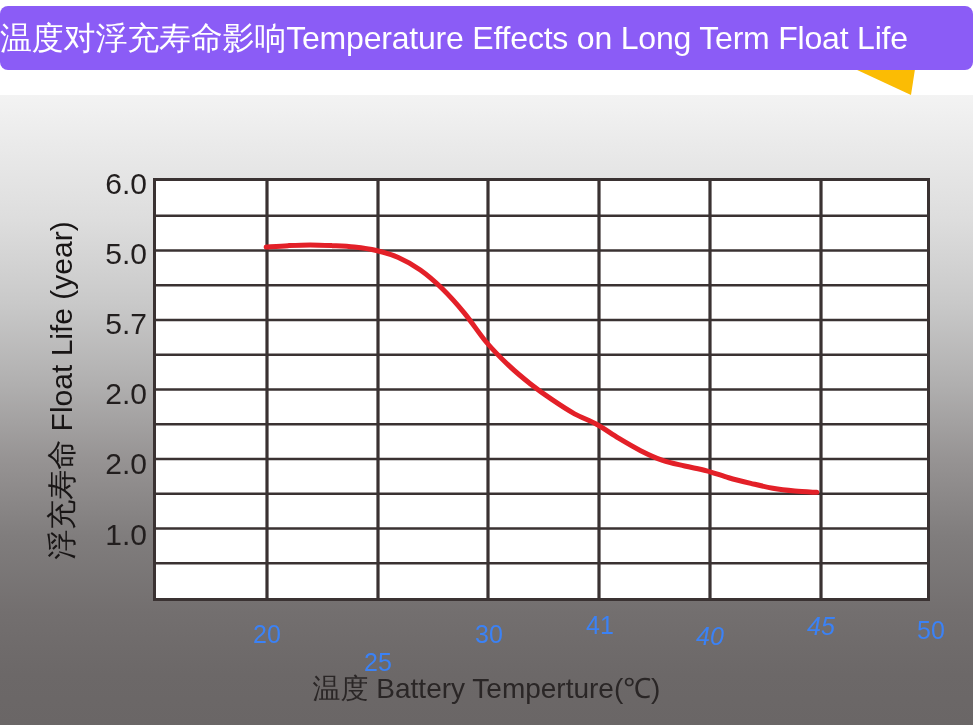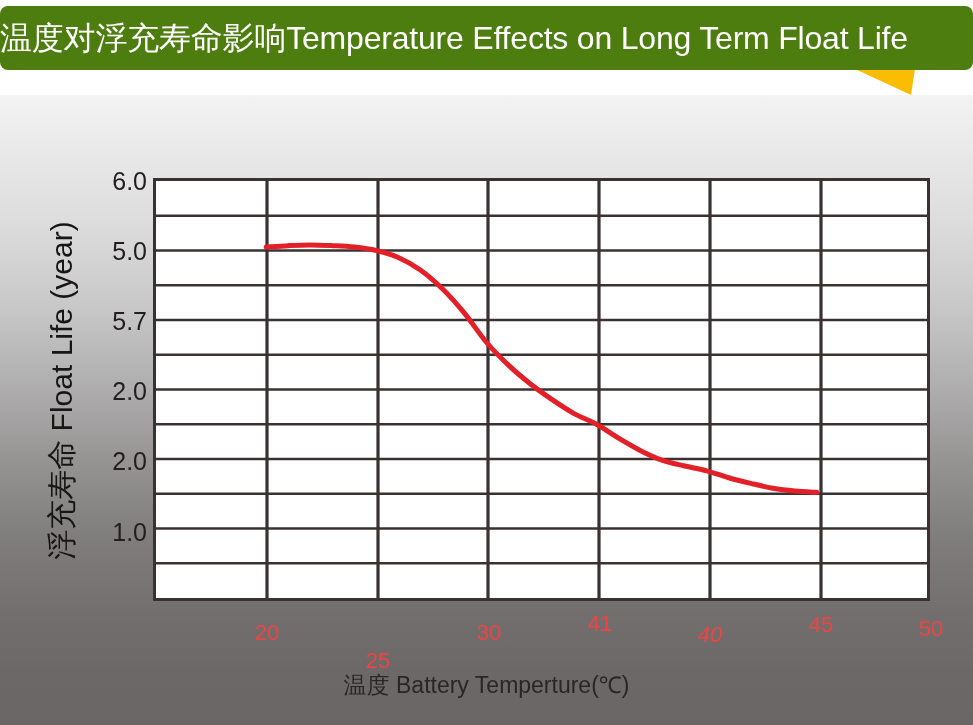--- a/index.html
+++ b/index.html
@@ -15,21 +15,21 @@
     position: relative;
   }
 
   
   #title-banner {
     position: absolute;
     left: 0;
     top: 6px;
     width: 973px;
     height: 64px;
-    background: #4d7c0f;
+    background: #8b5cf6;
     border-radius: 8px;
     overflow: visible;
     z-index: 5;
   }
   #title-banner .title-text {
     position: absolute;
     left: 0px;
     top: 0px;
     width: 985px;
     height: 64px;
@@ -88,39 +88,39 @@
     top: 0;
     display: block;
   }
 
   
   .y-tick {
     position: absolute;
     right: 0;
     width: 60px;
     text-align: right;
-    font-size: 25px;
+    font-size: 30px;
     color: #221e1e;
     font-family: "Liberation Sans", sans-serif;
     z-index: 3;
   }
   #y-ticks {
     position: absolute;
     left: 85px;
     top: 0;
     width: 62px;
     height: 725px;
     z-index: 3;
   }
   .x-tick {
     position: absolute;
     width: 70px;
     text-align: center;
-    font-size: 22px;
-    color: #ef4444;
+    font-size: 25px;
+    color: #3b82f6;
     font-family: "Liberation Sans", sans-serif;
     z-index: 3;
   }
 
   
   #y-axis-title {
     position: absolute;
     left: -168px;
     top: 370px;
     width: 460px;
@@ -132,21 +132,21 @@
     white-space: nowrap;
     z-index: 3;
     font-family: "Liberation Sans", sans-serif;
   }
   #x-axis-title {
     position: absolute;
     left: 0;
     top: 668px;
     width: 973px;
     text-align: center;
-    font-size: 23px;
+    font-size: 28px;
     color: #2a2626;
     white-space: nowrap;
     z-index: 3;
     font-family: "Liberation Sans", sans-serif;
   }
 </style>
 </head>
 <body>
 
 <div id="title-banner">
@@ -192,17 +192,17 @@
   <div class="y-tick" style="top:377px;">2.0</div>
   <div class="y-tick" style="top:447px;">2.0</div>
   <div class="y-tick" style="top:518px;">1.0</div>
 </div>
 
 <div class="x-tick" style="left:232px; top:620px;">20</div>
 <div class="x-tick" style="left:343px; top:621px;margin-top:27px;">25</div>
 <div class="x-tick" style="left:454px; top:620px;text-align:center;">30</div>
 <div class="x-tick" style="left:565px; top:611px;">41</div>
 <div class="x-tick" style="left:675px; top:622px;font-style:italic;">40</div>
-<div class="x-tick" style="left:786px; top:612px;">45</div>
+<div class="x-tick" style="left:786px; top:612px;font-style:italic;">45</div>
 <div class="x-tick" style="left:896px; top:616px;">50</div>
 
 <div id="y-axis-title">浮充寿命  Float Life (year)</div>
 <div id="x-axis-title">温度  Battery  Temperture(℃)</div>
 
 </body></html>

